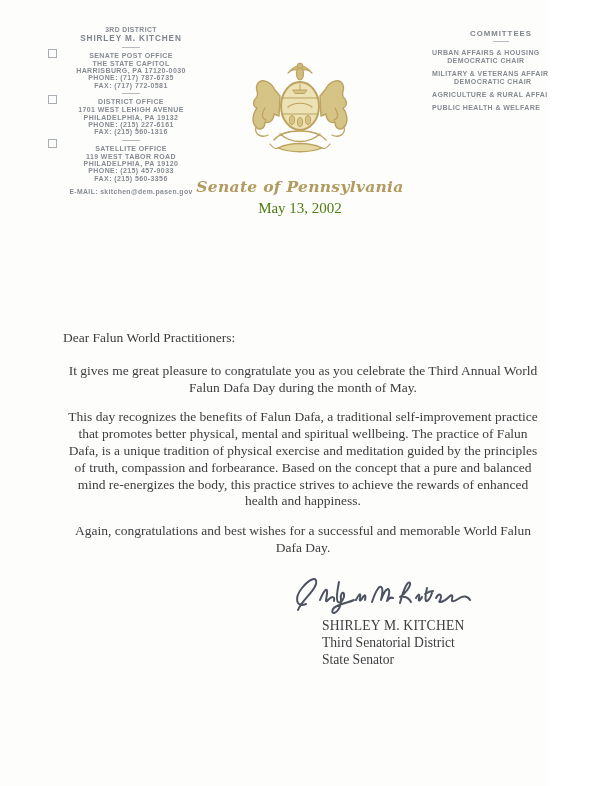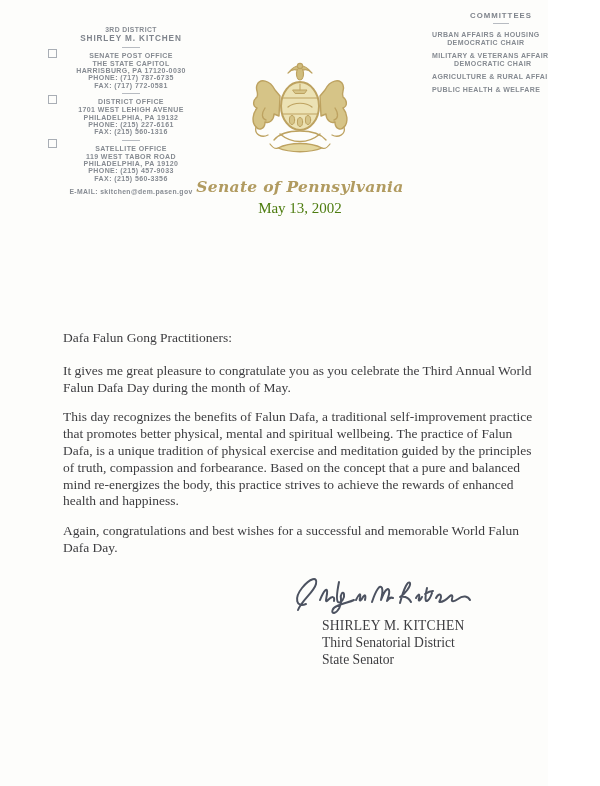--- a/index.html
+++ b/index.html
@@ -27,21 +27,21 @@
   .lh-checkbox {
     position:absolute; width:9px; height:9px;
     border:1px solid #a9aeb5; background:transparent;
   }
   .cb1 { top:49px; left:48px; }
   .cb2 { top:95px; left:48px; }
   .cb3 { top:139px; left:48px; }
 
   
   .lh-right {
-    position:absolute; top:12px; left:432px; width:138px;
+    position:absolute; top:30px; left:432px; width:138px;
     color:#868b92; font-family:"Liberation Sans", sans-serif;
     font-weight:700; font-size:7px; letter-spacing:0.4px; line-height:7.6px;
   }
   .cm-header { text-align:center; font-size:7.8px; letter-spacing:1px; color:#7f848c; }
   .cm-underline { width:16px; border-top:1px solid #b7bbc1; margin:3px auto 7px auto; }
   .cm-item { margin-bottom:5px; width:fit-content; }
   .cm-name { text-align:left; }
   .cm-role { text-align:center; margin-top:1px; }
 
   
@@ -56,21 +56,21 @@
     position:absolute; top:200px; left:150px; width:300px;
     text-align:center; color:#4d7c0f; font-size:15px;
   }
 
   
   .letter-body {
     position:absolute; top:330px; left:63px; width:480px;
     color:#3d3d40; font-size:13.5px; line-height:16.8px;
   }
   .salutation { margin-bottom:16px; }
-  .para { margin-bottom:13px; text-align:left; }
+  .para { margin-bottom:13px; text-align:center; }
   .closing { margin-top:1px; margin-left:254px; }
   .sig-script { display:block; margin:4px 0 0 229px; width:180px; height:46px; }
   .signer { margin-left:259px; margin-top:1px; line-height:17px; font-size:13.6px; }
   .signer-name { letter-spacing:0.2px; }
 
   .srt { position:absolute; width:1px; height:1px; overflow:hidden; clip-path:inset(50%); }
 </style>
 </head>
 <body>
 
@@ -158,21 +158,21 @@
       <path d="M40,78 C52,88 68,88 80,78" fill="none" stroke-width="1.4"></path>
       <path d="M38,92 C50,86 70,86 82,92 C70,97 50,97 38,92 Z" fill="#e4d79f" stroke-width="1.3"></path>
       <path d="M30,88 C33,92 36,93 38,92 M90,88 C87,92 84,93 82,92" fill="none" stroke-width="1.2"></path>
     </g>
   </svg>
 
   <div class="senate-title">Senate of Pennsylvania</div>
   <div class="letter-date">May 13, 2002</div>
 
   <div class="letter-body">
-    <div class="salutation">Dafa Falun Gong Practitioners:</div>
+    <div class="salutation">Dear Falun World Practitioners:</div>
     <p class="para">It gives me great pleasure to congratulate you as you celebrate the Third Annual World Falun Dafa Day during the month of May.</p>
     <p class="para">This day recognizes the benefits of Falun Dafa, a traditional self-improvement practice that promotes better physical, mental and spiritual wellbeing.  The practice of Falun Dafa, is a unique tradition of physical exercise and meditation guided by the principles of truth, compassion and forbearance.  Based on the concept that a pure and balanced mind re-energizes the body, this practice strives to achieve the rewards of enhanced health and happiness.</p>
     <p class="para">Again, congratulations and best wishes for a successful and memorable World Falun Dafa Day.</p>
 
     <svg class="sig-script" viewBox="0 0 180 46" aria-hidden="true">
       <g fill="none" stroke="#4c5260" stroke-width="2" stroke-linecap="round" stroke-linejoin="round">
         <path d="M14,34 C4,38 2,28 10,18 C18,8 26,6 24,14 C22,22 10,30 6,40"></path>
         <path d="M28,30 C32,20 36,16 35,24 C34,30 33,33 36,30 C40,26 43,26 42,31"></path>
         <path d="M47,12 C45,22 44,30 46,32 C49,34 53,28 52,24 C51,21 48,24 49,29 C50,35 46,42 42,43 C39,43 40,38 45,36 C52,33 58,32 62,30"></path>
         <path d="M64,30 C67,24 69,22 68,28 C67,32 69,31 71,27 C73,24 74,25 73,30"></path>

